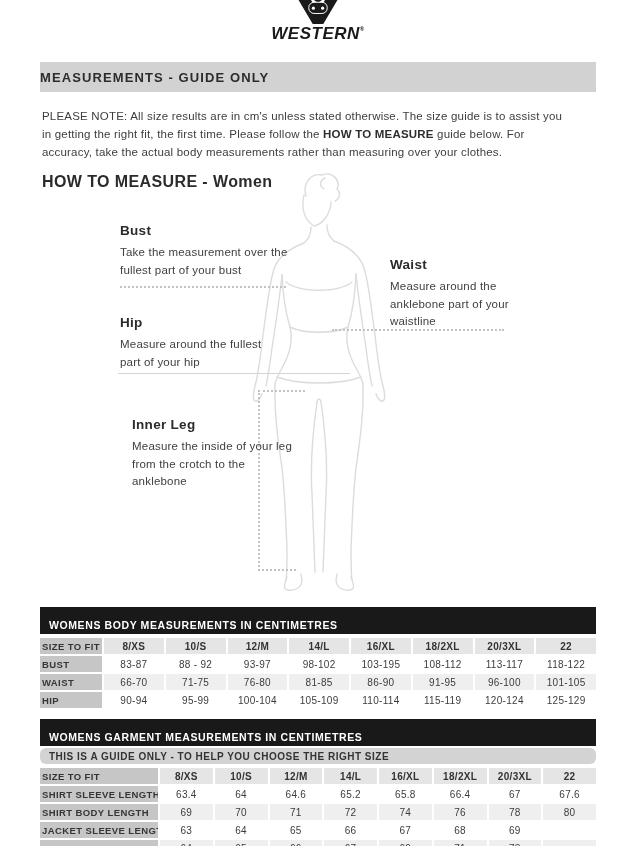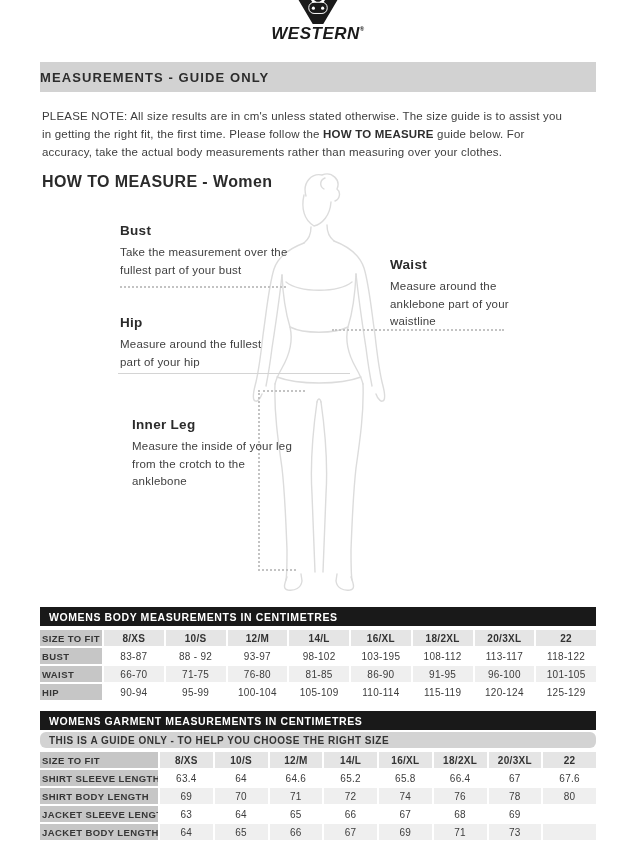--- a/index.html
+++ b/index.html
@@ -52,21 +52,21 @@
   .gl-hip   { left:118px; top:204px; width:232px; }
   .gl-leg-v { left:258px; top:221px; height:181px; }
   .gl-leg-t { left:258px; top:221px; width:47px; }
   .gl-leg-b { left:258px; top:400px; width:38px; }
   
   .tbl-block { margin: 0 40px; width: 556px; }
   .tbl-block.first { margin-top: 6px; }
   .tbl-block.second { margin-top: 9px; }
   .tbl-title {
     background:#191919; color:#ffffff; font-size:10.5px; font-weight:bold;
-    letter-spacing:.6px; padding: 4px 0 3px 9px; margin-bottom: 2px;
+    letter-spacing:.6px; padding: 12px 0 3px 9px; margin-bottom: 2px;
   }
   .tbl-subtitle {
     background:#d3d3d3; color:#333333; font-size:10px; font-weight:bold;
     letter-spacing:.5px; padding: 3px 12px 2px 9px; margin-bottom: 2px; border-radius: 6px;
   }
   table { border-collapse: separate; border-spacing: 2px; width: 560px; margin-left:-2px; table-layout: fixed; }
   td {
     background:#ffffff; text-align:center; font-size:10px; color:#3c3c3c;
     padding: 3px 2px 2px 2px; letter-spacing:.3px; overflow:hidden; white-space:nowrap;
   }

